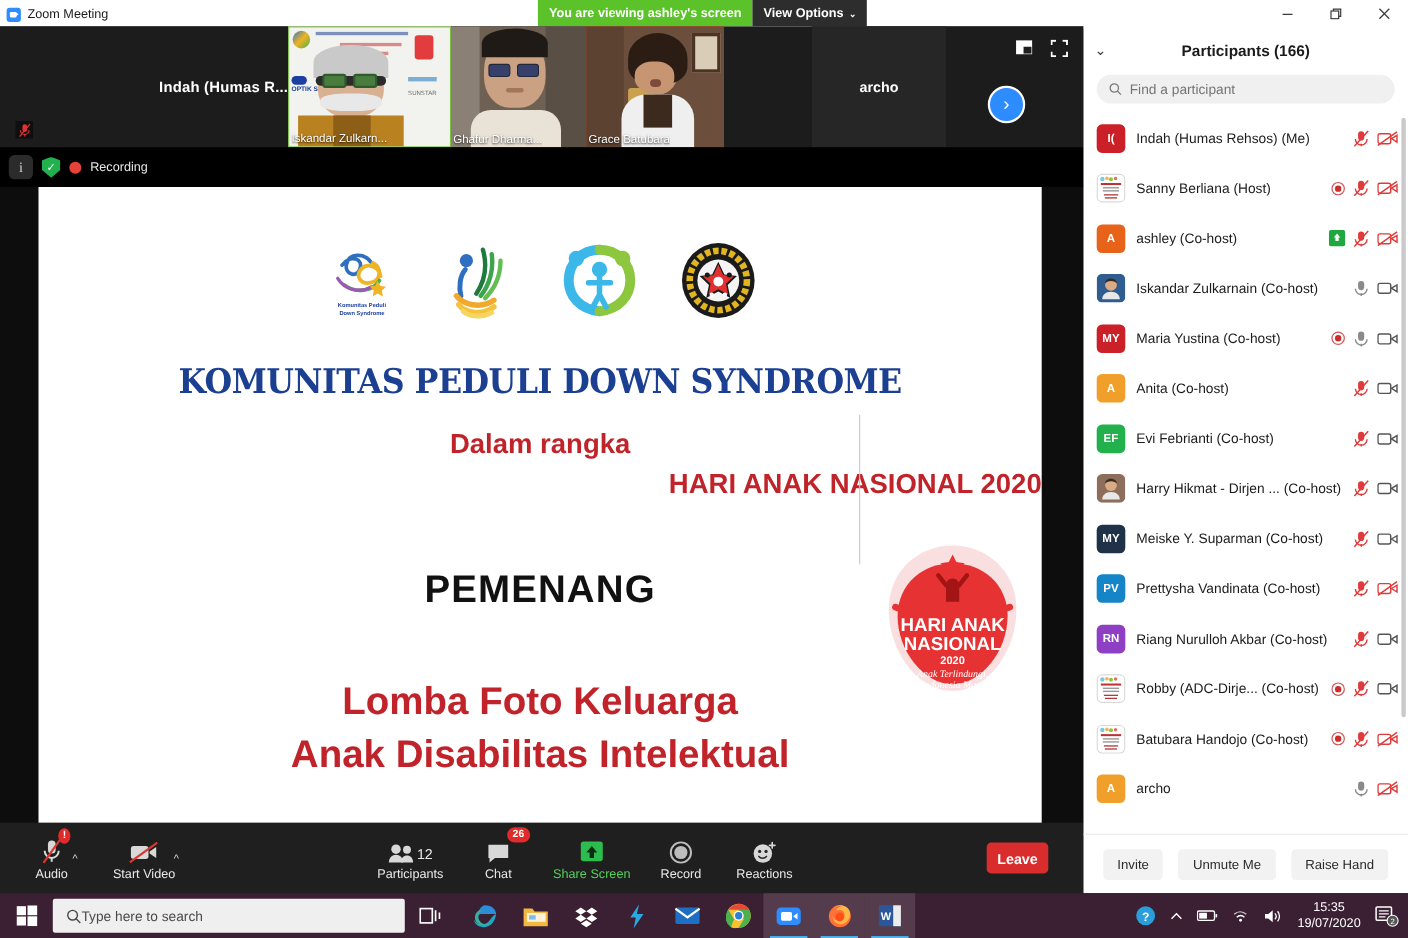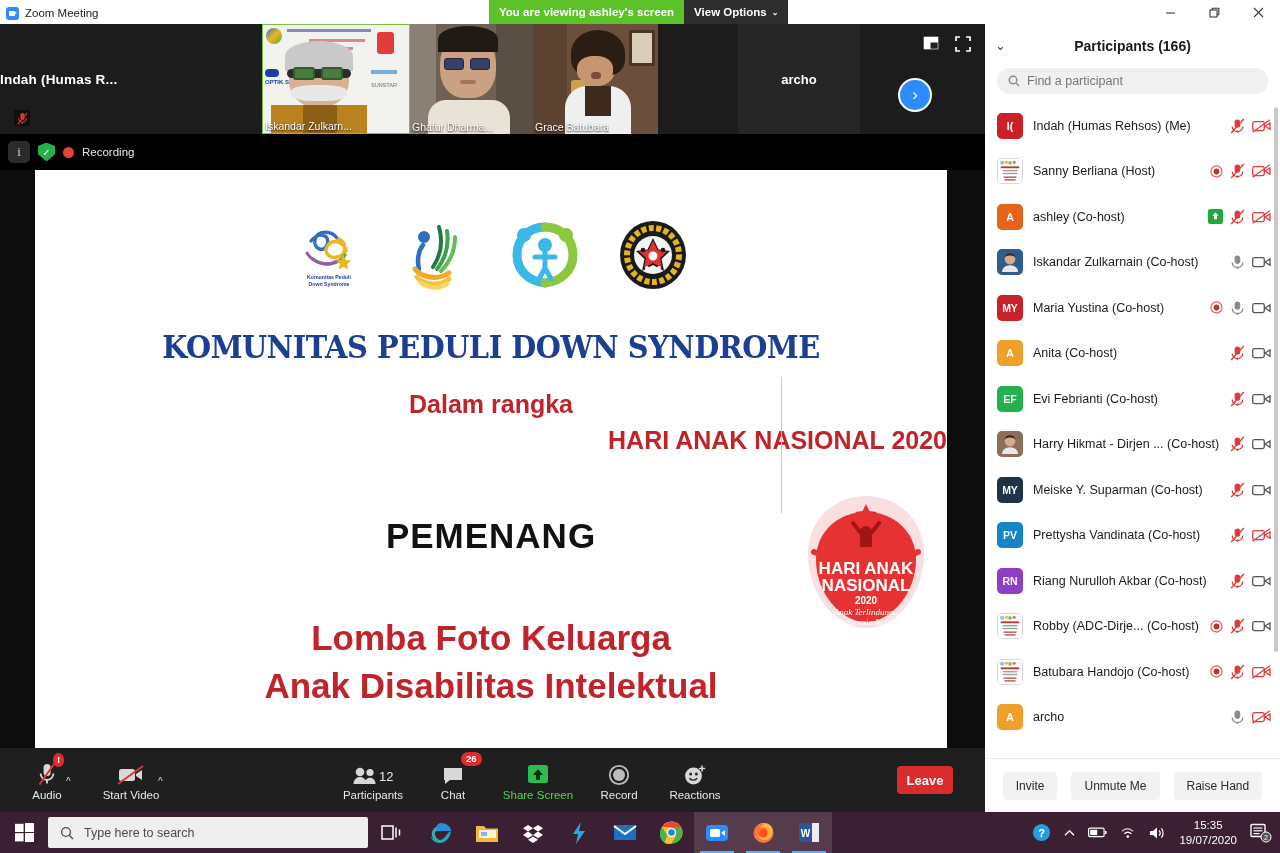--- a/index.html
+++ b/index.html
@@ -52,21 +52,21 @@
   }
 
   
   .filmstrip{
     position:absolute; left:0; top:24px; width:985px; height:110px;
     background:#1c1c1c; display:flex; align-items:stretch;
   }
   .tile{ position:relative; width:113px; height:110px; overflow:hidden; }
   .tile.self{
     width:262px; background:#1c1c1c; display:flex; align-items:center;
-    justify-content:flex-start;
+    justify-content:flex-end;
   }
   .self-name{
     color:#fff; font-size:13.5px; font-weight:bold; letter-spacing:.2px;
   }
   .self-mute{
     position:absolute; left:14px; bottom:8px; width:16px; height:16px;
     background:rgba(0,0,0,.45); display:flex; align-items:center;
     justify-content:center;
   }
   .tile.v1{ width:148px; background:#e9e9e4; border:1.5px solid #7ac143; }
@@ -256,21 +256,21 @@
   .taskbar{
     position:absolute; left:0; top:812px; width:1280px; height:41px;
     background:#3b1f32; display:flex; align-items:center;
   }
   .start-btn{
     width:48px; height:41px; display:flex; align-items:center;
     justify-content:center;
   }
   .tb-search{
     width:320px; height:31px; background:#efefef; border-radius:2px;
-    display:flex; align-items:center; gap:10px; padding:0 12px;
+    display:flex; align-items:center; padding:0 12px;
   }
   .tb-search-txt{ font-size:12.5px; color:#4a4a4a; }
   .taskview{
     width:46px;height:41px;display:flex;align-items:center;
     justify-content:center;
   }
   .tb-apps{ display:flex; align-items:center; height:41px; margin-left:4px; }
   .tb-app-ico{
     width:46px; height:41px; display:flex; align-items:center;
     justify-content:center; position:relative;

